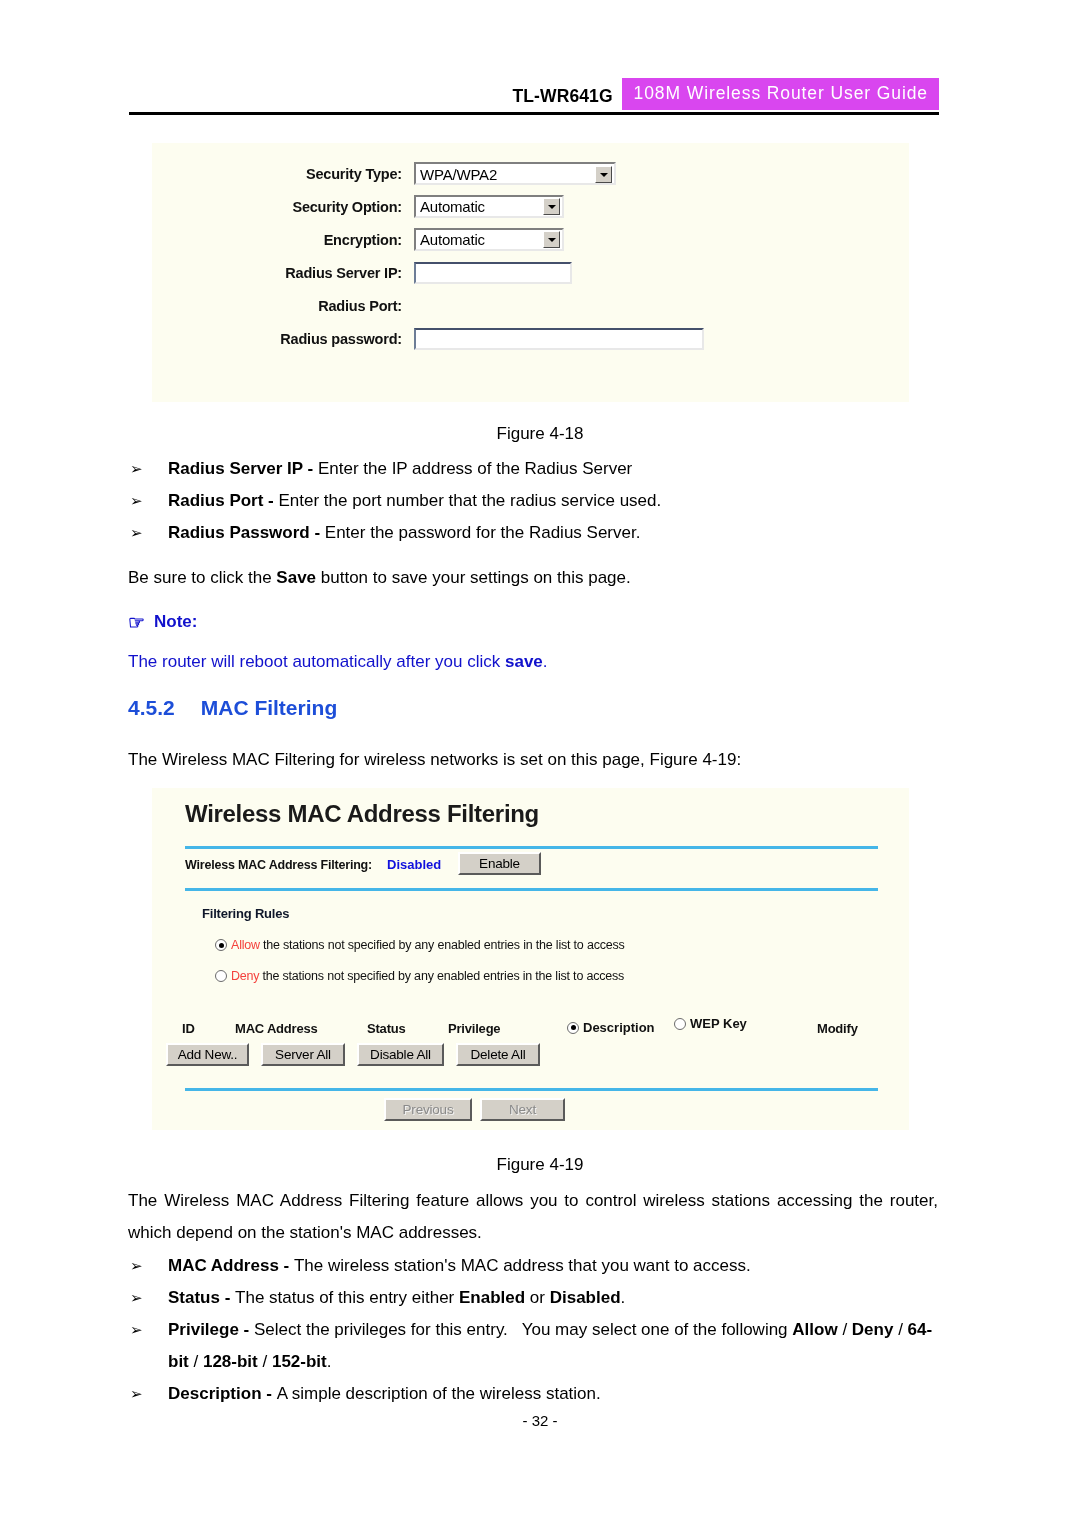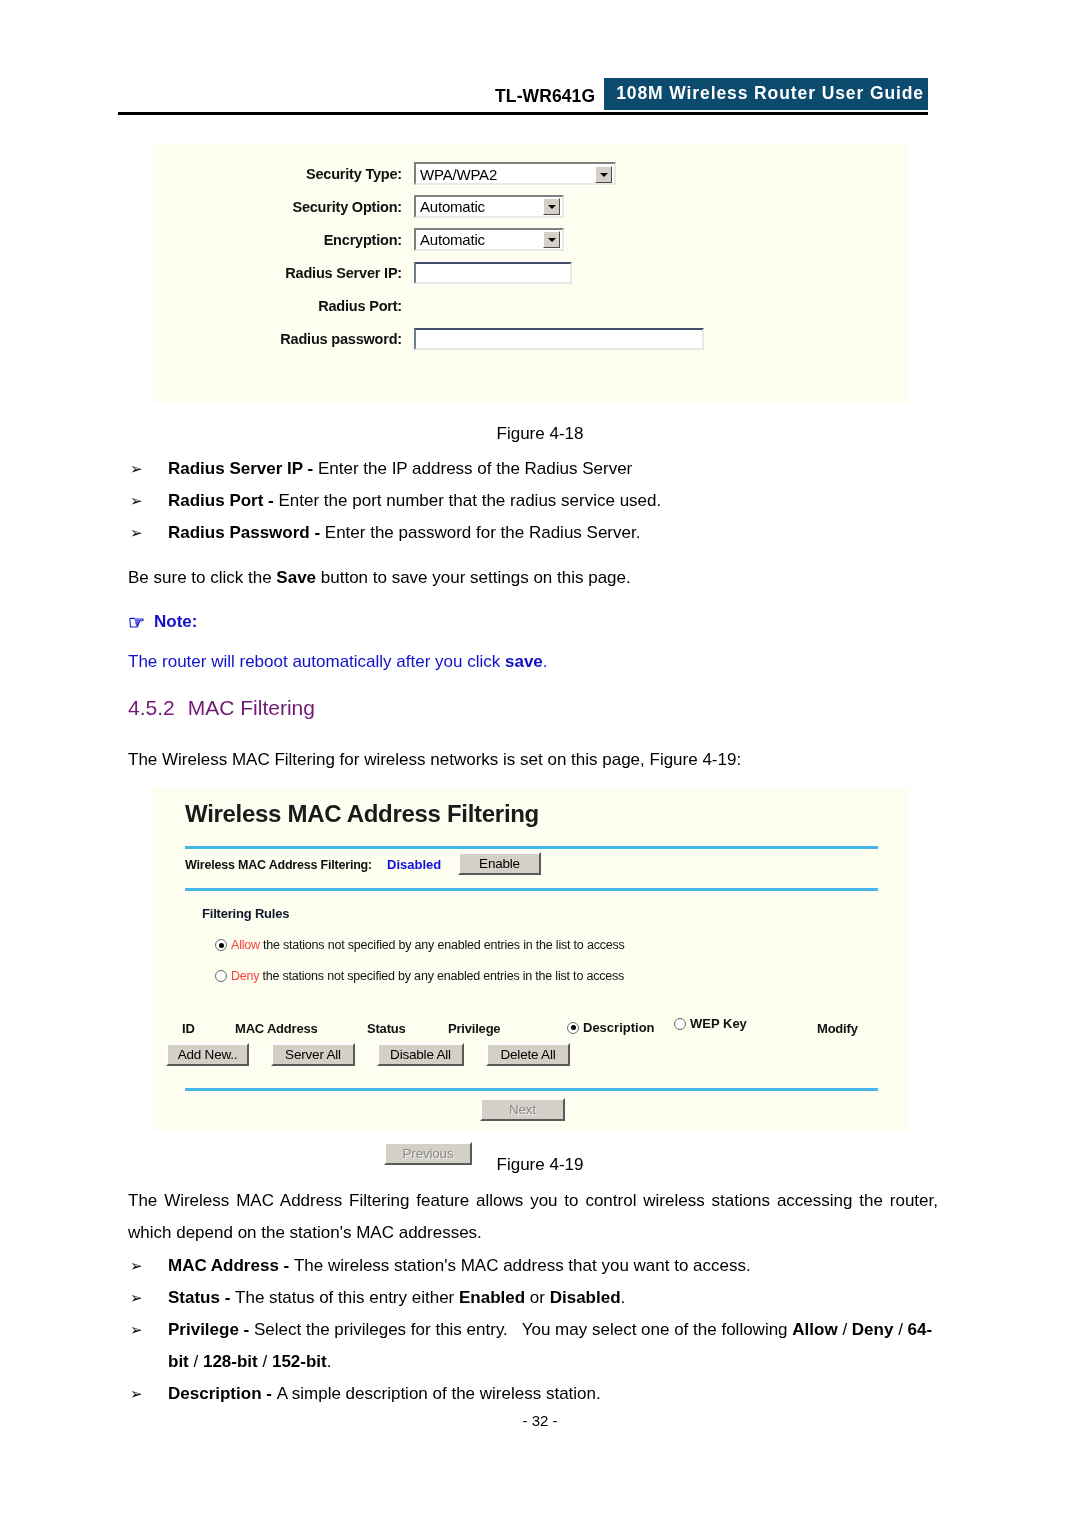--- a/index.html
+++ b/index.html
@@ -12,46 +12,46 @@
     height: 1527px;
     font-family: "Liberation Sans", sans-serif;
     color: #000000;
     position: relative;
     overflow: hidden;
   }
 
   
   .page-header {
     position: absolute;
-    left: 118px;
+    left: 129px;
     top: 78px;
     width: 810px;
     height: 40px;
   }
   .hdr-row {
     display: flex;
     justify-content: flex-end;
     align-items: flex-end;
     height: 32px;
   }
   .hdr-model {
     font-size: 17.5px;
     font-weight: bold;
     letter-spacing: 0.1px;
     padding-right: 9px;
     padding-bottom: 3px;
     white-space: nowrap;
   }
   .hdr-title {
-    background: #0c4a6e;
+    background: #d946ef;
     color: #ffffff;
     font-size: 17.5px;
-    font-weight: bold;
+    font-weight: normal;
     letter-spacing: 0.9px;
-    padding: 5px 4px 6px 12px;
+    padding: 5px 11px 6px 12px;
     white-space: nowrap;
   }
   .hdr-rule {
     margin-top: 2px;
     height: 3px;
     background: #000000;
     width: 100%;
   }
 
   
@@ -205,24 +205,24 @@
     left: 128px;
     color: #1111cc;
     font-size: 17px;
   }
 
   
   .section-head {
     position: absolute;
     left: 128px;
     font-size: 21px;
-    font-weight: normal;
-    color: #701a75;
-    display: flex;
-    gap: 13px;
+    font-weight: bold;
+    color: #1d4ed8;
+    display: flex;
+    gap: 26px;
   }
 
   
   #panel-mac {
     left: 152px;
     top: 788px;
     width: 757px;
     height: 342px;
   }
   .mac-title {
@@ -326,21 +326,21 @@
     align-items: center;
     font-size: 13px;
     font-weight: bold;
     color: #111;
     white-space: nowrap;
   }
 
   .btn-row {
     position: absolute;
     display: flex;
-    gap: 22px;
+    gap: 12px;
   }
   .pager-row {
     position: absolute;
     display: flex;
     gap: 8px;
   }
 
   .page-number {
     position: absolute;
     width: 100%;
@@ -496,21 +496,21 @@
   <div class="btn-row" style="left:14px; top:255px;">
     <button class="w-btn" style="width:83px;">Add New..</button>
     <button class="w-btn" style="width:84px;">Server All</button>
     <button class="w-btn" style="width:87px;">Disable All</button>
     <button class="w-btn" style="width:84px;">Delete All</button>
   </div>
 
   <div class="mac-divider" style="top:300px;"></div>
 
   <div class="pager-row" style="left:232px; top:310px;">
-    <button class="w-btn disabled" style="width:88px;margin-top:44px;">Previous</button>
+    <button class="w-btn disabled" style="width:88px;">Previous</button>
     <button class="w-btn disabled" style="width:85px;">Next</button>
   </div>
 
 </div>
 
 <div class="fig-caption" style="top:1155px;">Figure 4-19</div>
 
 <div class="prose" style="top:1185px; text-align:justify;">The Wireless MAC Address Filtering feature allows you to control wireless stations accessing the router, which depend on the station's MAC addresses.</div>
 
 <div class="prose" style="top:1250px;">

